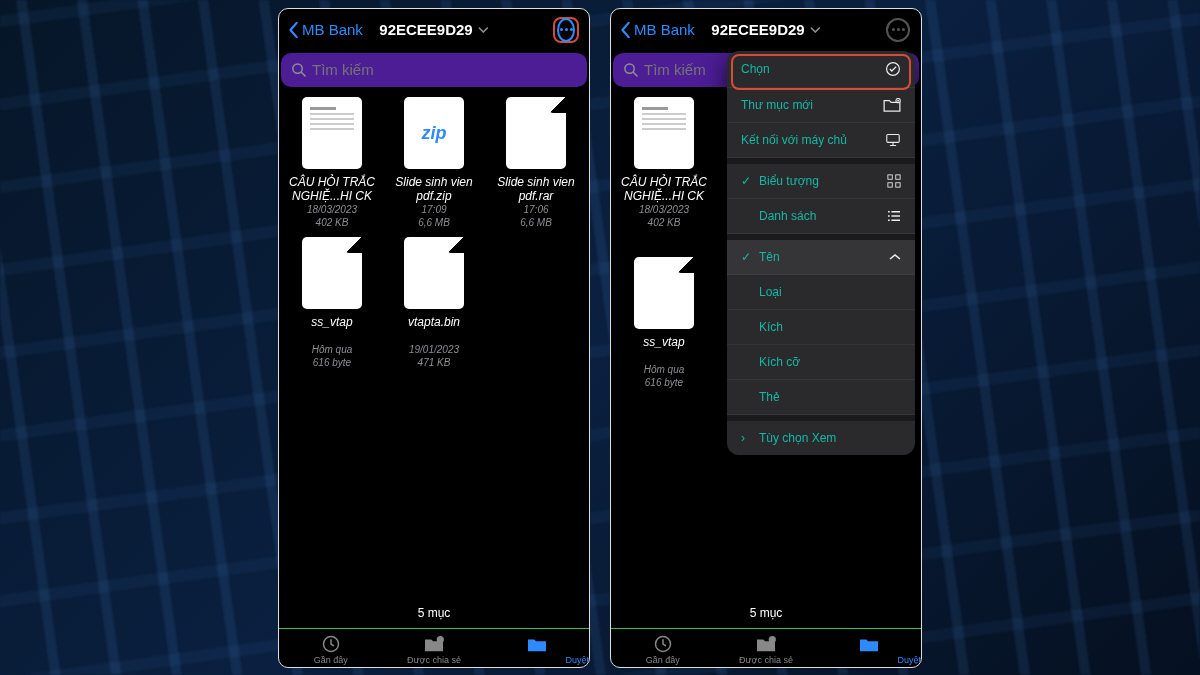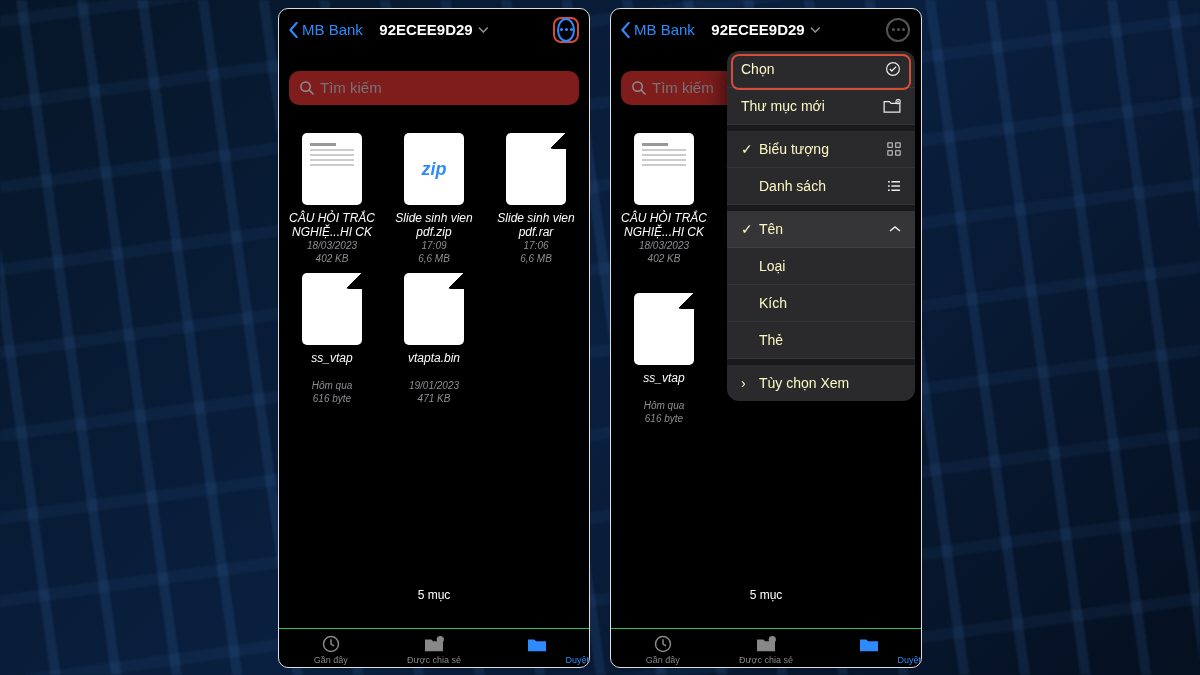--- a/index.html
+++ b/index.html
@@ -35,21 +35,20 @@
     width: 312px;
     height: 660px;
     background: #000;
     border: 1px solid #ddd;
     border-radius: 10px;
     position: relative;
     display: flex;
     flex-direction: column;
     color: #fff;
     overflow: hidden;
-    gap: 18px;
   }
   .nav {
     display:flex;
     align-items:center;
     padding: 8px 10px 6px;
     gap:6px;
     position: relative;
   }
   .back {
     display:flex; align-items:center; color:#2e8bff;
@@ -70,22 +69,22 @@
   .more {
     width:24px; height:24px; border-radius:50%;
     border:2px solid #2e8bff;
     display:flex; align-items:center; justify-content:center; gap:2px;
   }
   .more span { width:3px; height:3px; border-radius:50%; background:#2e8bff; }
   .more.dim { border-color:#555; }
   .more.dim span { background:#555; }
   .hl-red { border:2px solid #d84a3a; border-radius:8px; padding:2px; }
   .search {
-    margin: 4px 10px 10px;
-    background:#7f1d1d; border-radius:10px;
+    margin: 4px 2px 10px;
+    background:#4c1d95; border-radius:10px;
     height:34px; display:flex; align-items:center; padding:0 10px;
     color:#8e8e93;
   }
   .search svg { width:15px; height:15px; margin-right:6px; }
   .search input {
     flex:1; background:none; border:none; color:#fff; font-size:15px; outline:none;
   }
   .grid {
     display:grid; grid-template-columns: repeat(3,1fr);
     gap: 8px; padding: 0 6px;
@@ -134,21 +133,21 @@
     width:188px;
     background:#2a2a2c;
     border-radius:12px;
     overflow:hidden;
     box-shadow:0 8px 24px rgba(0,0,0,.7);
     z-index:5;
   }
   .menu-item {
     display:flex; align-items:center;
     padding:10px 14px;
-    font-size:14px; color:#fef9c3;
+    font-size:12px; color:#14b8a6;
     border-bottom:1px solid rgba(255,255,255,.06);
     position:relative;
   }
   .menu-item:last-child { border-bottom:none; }
   .menu-item .mi-icon { margin-left:auto; color:#fff; opacity:.9; display:flex; }
   .menu-item .check { width:14px; display:inline-block; margin-right:4px; }
   .menu-group-gap { height:6px; background:#1a1a1c; }
   .menu-hl { border:2px solid #d84a3a; border-radius:8px; position:absolute; top:3px; left:4px; right:4px; height:36px; pointer-events:none; }
 
   .grid2 {
@@ -338,20 +337,29 @@
       <div class="menu-item">
         <span>Thư mục mới</span>
         <span class="mi-icon">
             <svg width="18" height="14" viewBox="0 0 20 16">
               <path d="M1 3h6l2 2h10v10H1z" stroke="#fff" stroke-width="1.4" fill="none"></path>
               <circle cx="17" cy="3" r="2.5" stroke="#fff" stroke-width="1.2" fill="none"></circle>
               <path d="M17 2v2M16 3h2" stroke="#fff" stroke-width="1"></path>
             </svg>
           </span>
       </div>
+      <div class="menu-item">
+        <span>Kết nối với máy chủ</span>
+        <span class="mi-icon">
+            <svg width="16" height="14" viewBox="0 0 20 18">
+              <rect x="2" y="2" width="16" height="10" rx="1.5" stroke="#fff" stroke-width="1.4" fill="none"></rect>
+              <path d="M10 12v4M6 16h8" stroke="#fff" stroke-width="1.4"></path>
+            </svg>
+          </span>
+      </div>
       <div class="menu-group-gap"></div>
       <div class="menu-item">
         <span class="check">✓</span>
         <span>Biểu tượng</span>
         <span class="mi-icon">
             <svg width="14" height="14" viewBox="0 0 16 16">
               <rect x="1" y="1" width="5" height="5" stroke="#fff" fill="none"></rect>
               <rect x="10" y="1" width="5" height="5" stroke="#fff" fill="none"></rect>
               <rect x="1" y="10" width="5" height="5" stroke="#fff" fill="none"></rect>
               <rect x="10" y="10" width="5" height="5" stroke="#fff" fill="none"></rect>
@@ -380,20 +388,24 @@
       <div class="menu-item">
           <span class="check"></span>
           <span>Loại</span>
         </div>
       <div class="menu-item">
           <span class="check"></span>
           <span>Kích</span>
         </div>
       <div class="menu-item">
           <span class="check"></span>
+          <span>Kích cỡ</span>
+        </div>
+      <div class="menu-item">
+          <span class="check"></span>
           <span>Thẻ</span>
         </div>
       <div class="menu-group-gap"></div>
       <div class="menu-item">
         <span class="check">›</span>
         <span>Tùy chọn Xem</span>
       </div>
     </div>
 
     <div class="footer-note">5 mục</div>

